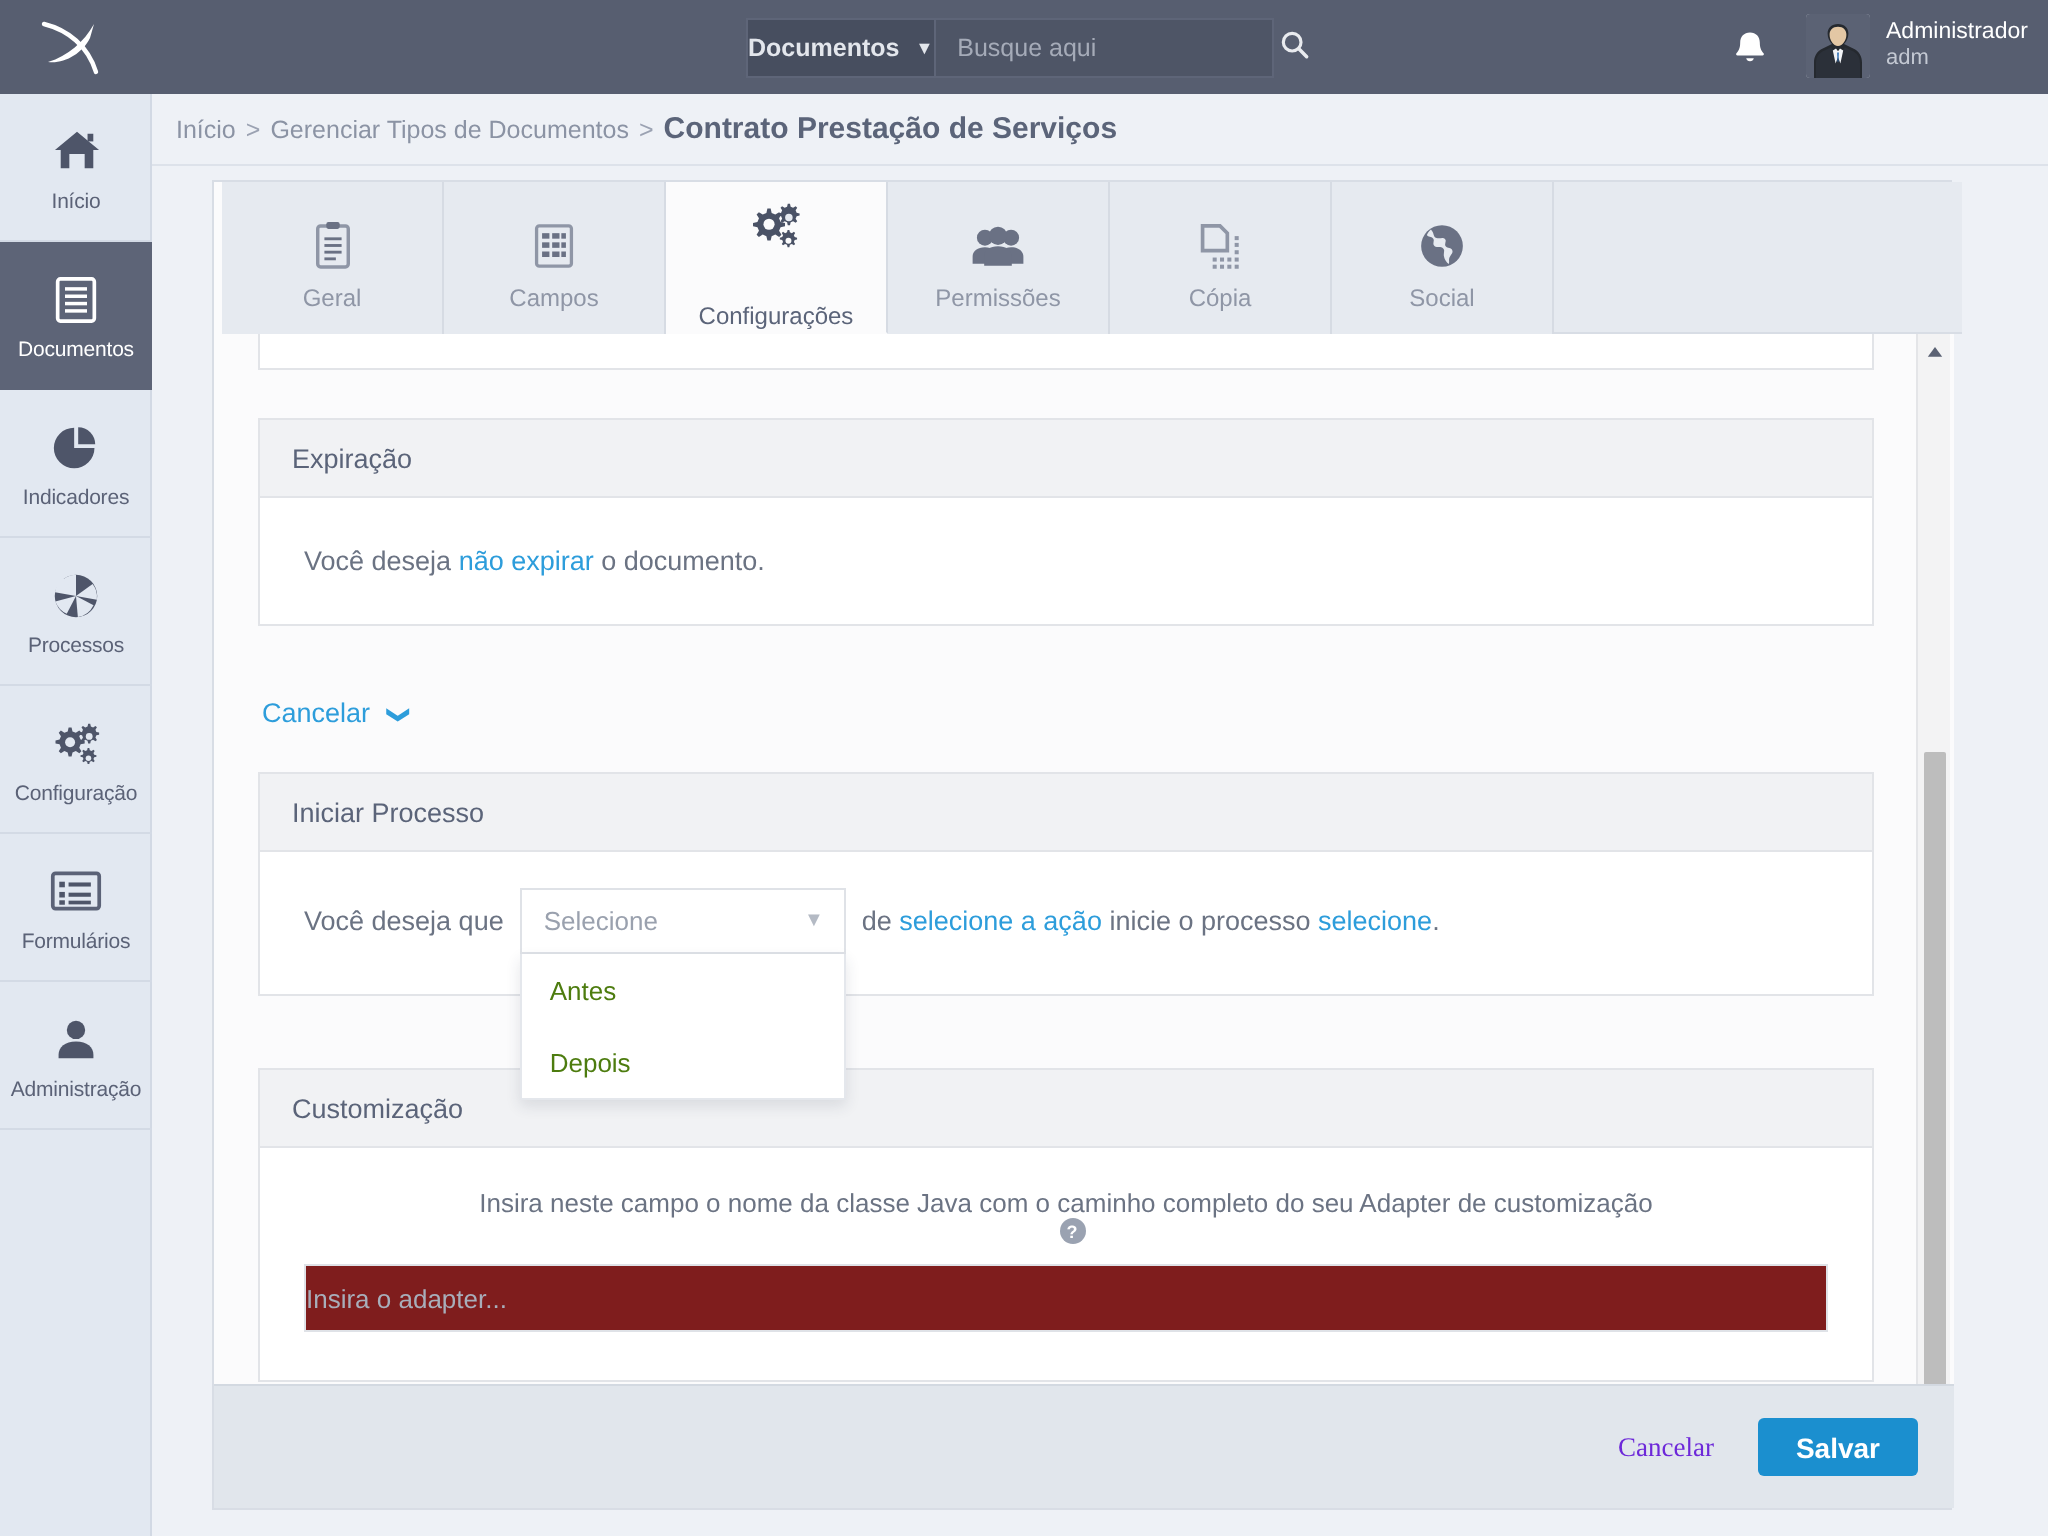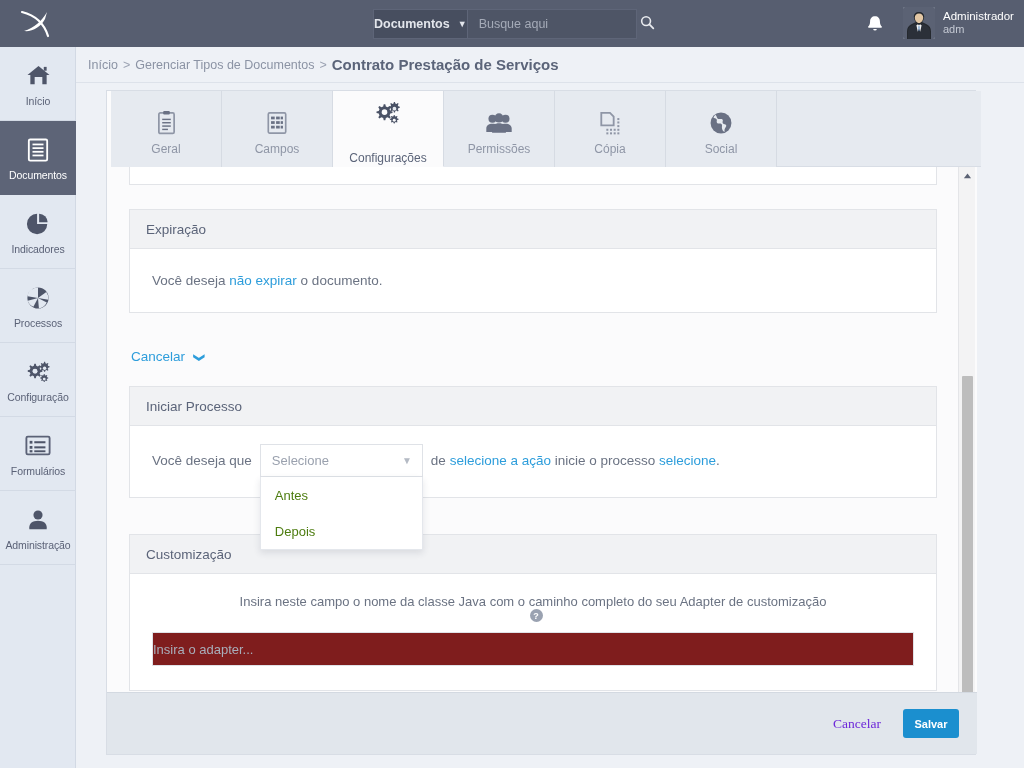--- a/index.html
+++ b/index.html
@@ -199,22 +199,22 @@
     background: #e1e6ec; border-top: 1px solid #d3d9e1;
     display: flex; align-items: center; justify-content: flex-end;
     padding-right: 18px;
   }
   #btn-cancel {
     background: none; border: 0; color: #6d28d9; font-size: 13.5px;
     cursor: pointer; margin-right: 22px;
     font-family: Liberation Serif, serif;
   }
   #btn-save {
-    background: #1b8fcf; border: 0; color: #fff; font-size: 11px; font-weight: bold;
-    width: 56px; height: 29px; border-radius: 3px; cursor: pointer;
+    background: #1b8fcf; border: 0; color: #fff; font-size: 14px; font-weight: bold;
+    width: 80px; height: 29px; border-radius: 3px; cursor: pointer;
     font-family: "Liberation Sans", sans-serif;
   }
 </style>
 </head>
 <body>
 
 <div id="topbar">
 
   <div id="logo-wrap">
     <span id="logo-mark">

